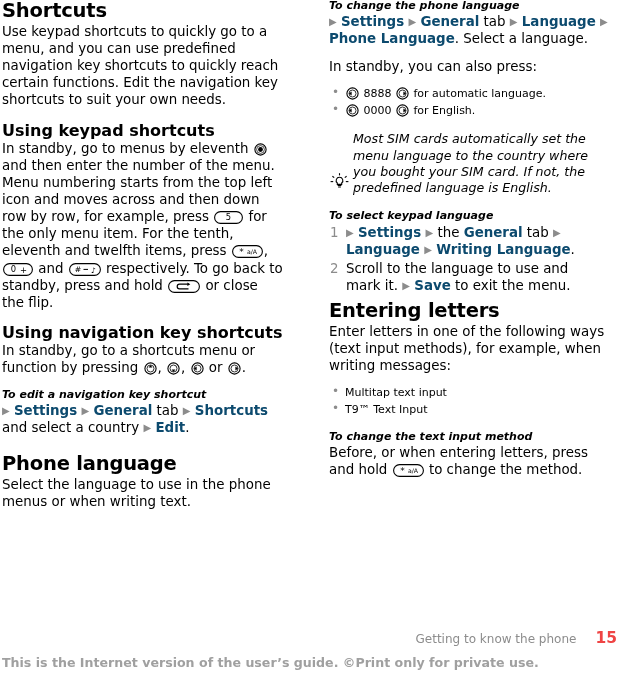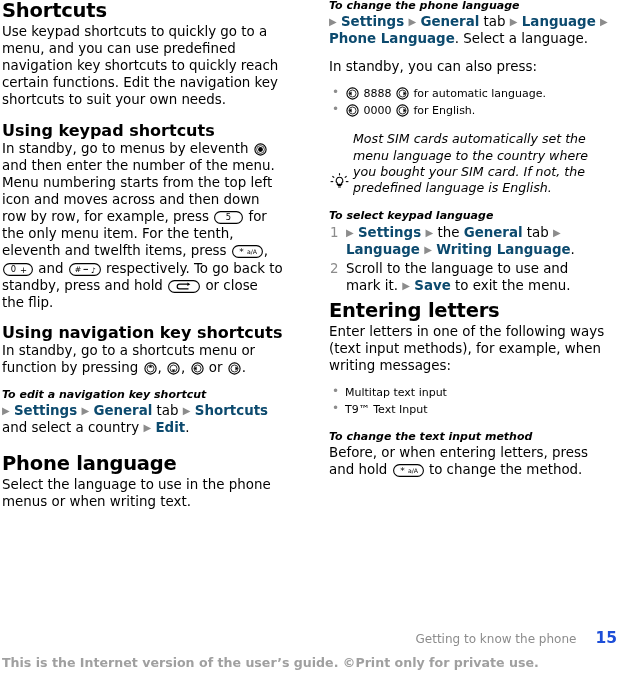--- a/index.html
+++ b/index.html
@@ -161,21 +161,21 @@
     align-items: baseline;
     gap: 19px;
   }
   .footer-chapter {
     font-size: 12px;
     color: #8c8c8c;
   }
   .footer-page {
     font-size: 15.5px;
     font-weight: bold;
-    color: #1d4ed8;
+    color: #ef4444;
     min-width: 20px;
     text-align: right;
   }
   .footer-line2 {
     position: absolute;
     left: 2px;
     top: 28px;
     font-size: 12.6px;
     color: #a0a0a0;
     font-weight: bold;

